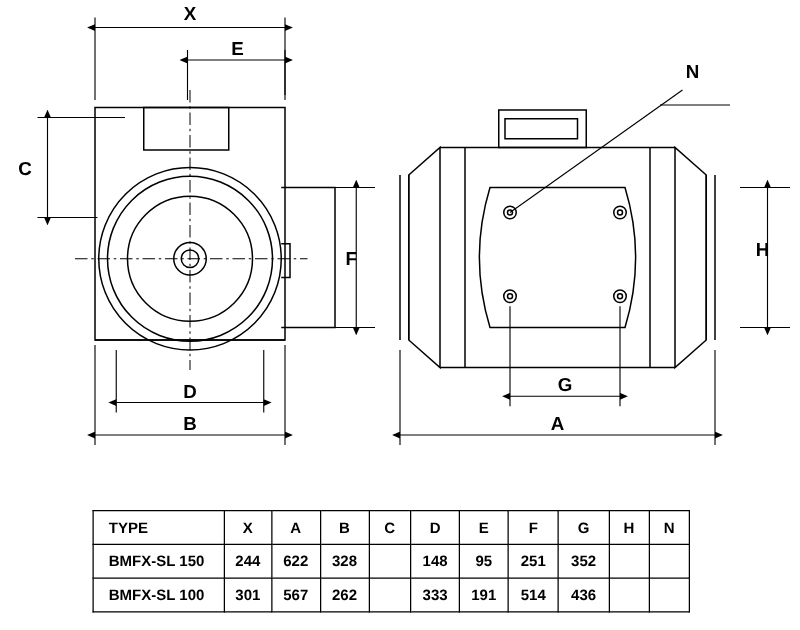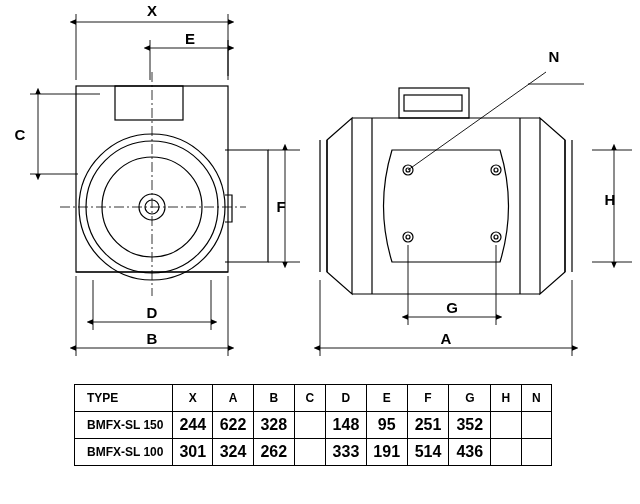--- a/index.html
+++ b/index.html
@@ -30,21 +30,21 @@
   .dim-label {
     font-family: "Liberation Sans", sans-serif;
     font-size: 15px;
     font-weight: bold;
     fill: #000000;
   }
   
   #spec-table {
     position: absolute;
     left: 74px;
-    top: 384px;
+    top: 408px;
     width: 478px;
     border-collapse: collapse;
     font-family: "Liberation Sans", sans-serif;
     font-size: 12px;
   }
   #spec-table td, #spec-table th {
     border: 1px solid #000000;
     height: 26px;
     padding: 0 4px;
     text-align: center;
@@ -54,21 +54,21 @@
   }
   #spec-table th.type-col, #spec-table td.type-col {
     text-align: left;
     padding-left: 12px;
     width: 118px;
   }
   #spec-table th {
     font-size: 12px;
   }
   #spec-table td.num {
-    font-size: 16px;
+    font-size: 12px;
   }
   .col-x { width: 34px; }
   .col-a { width: 36px; }
   .col-b { width: 36px; }
   .col-c { width: 34px; }
   .col-d { width: 36px; }
   .col-e { width: 36px; }
   .col-f { width: 38px; }
   .col-g { width: 38px; }
   .col-h { width: 32px; }
@@ -229,21 +229,21 @@
         <td class="num">148</td>
         <td class="num">95</td>
         <td class="num">251</td>
         <td class="num">352</td>
         <td class="num"></td>
         <td class="num"></td>
       </tr>
       <tr>
         <td class="type-col">BMFX-SL 100</td>
         <td class="num">301</td>
-        <td class="num">324</td>
+        <td class="num">567</td>
         <td class="num">262</td>
         <td class="num"></td>
         <td class="num">333</td>
         <td class="num">191</td>
         <td class="num">514</td>
         <td class="num">436</td>
         <td class="num"></td>
         <td class="num"></td>
       </tr>
     </tbody>

